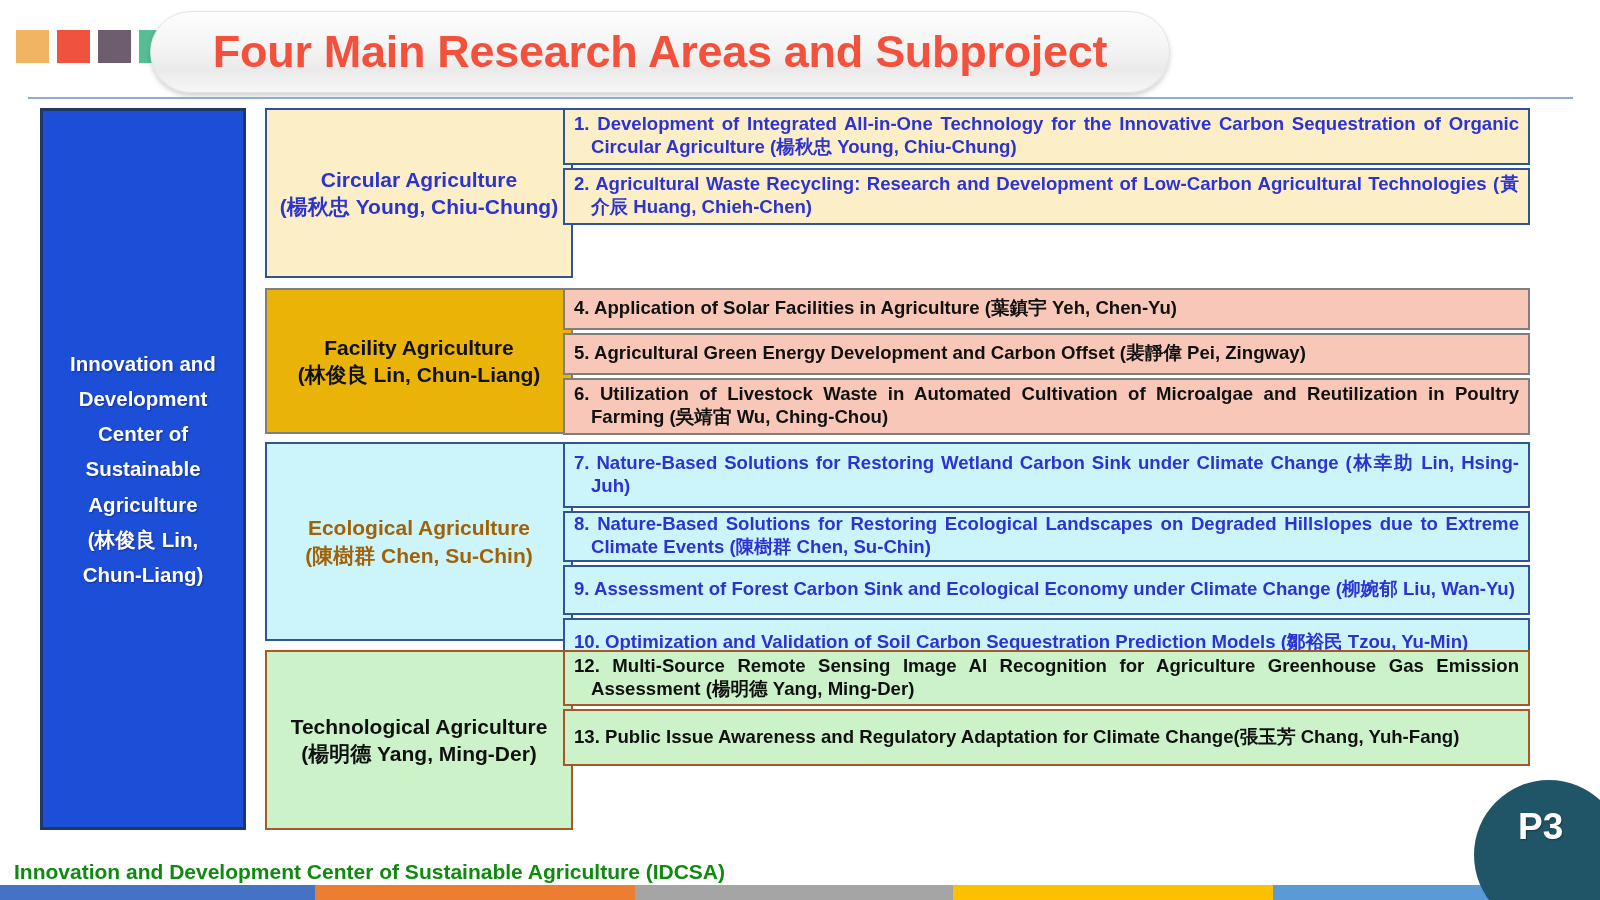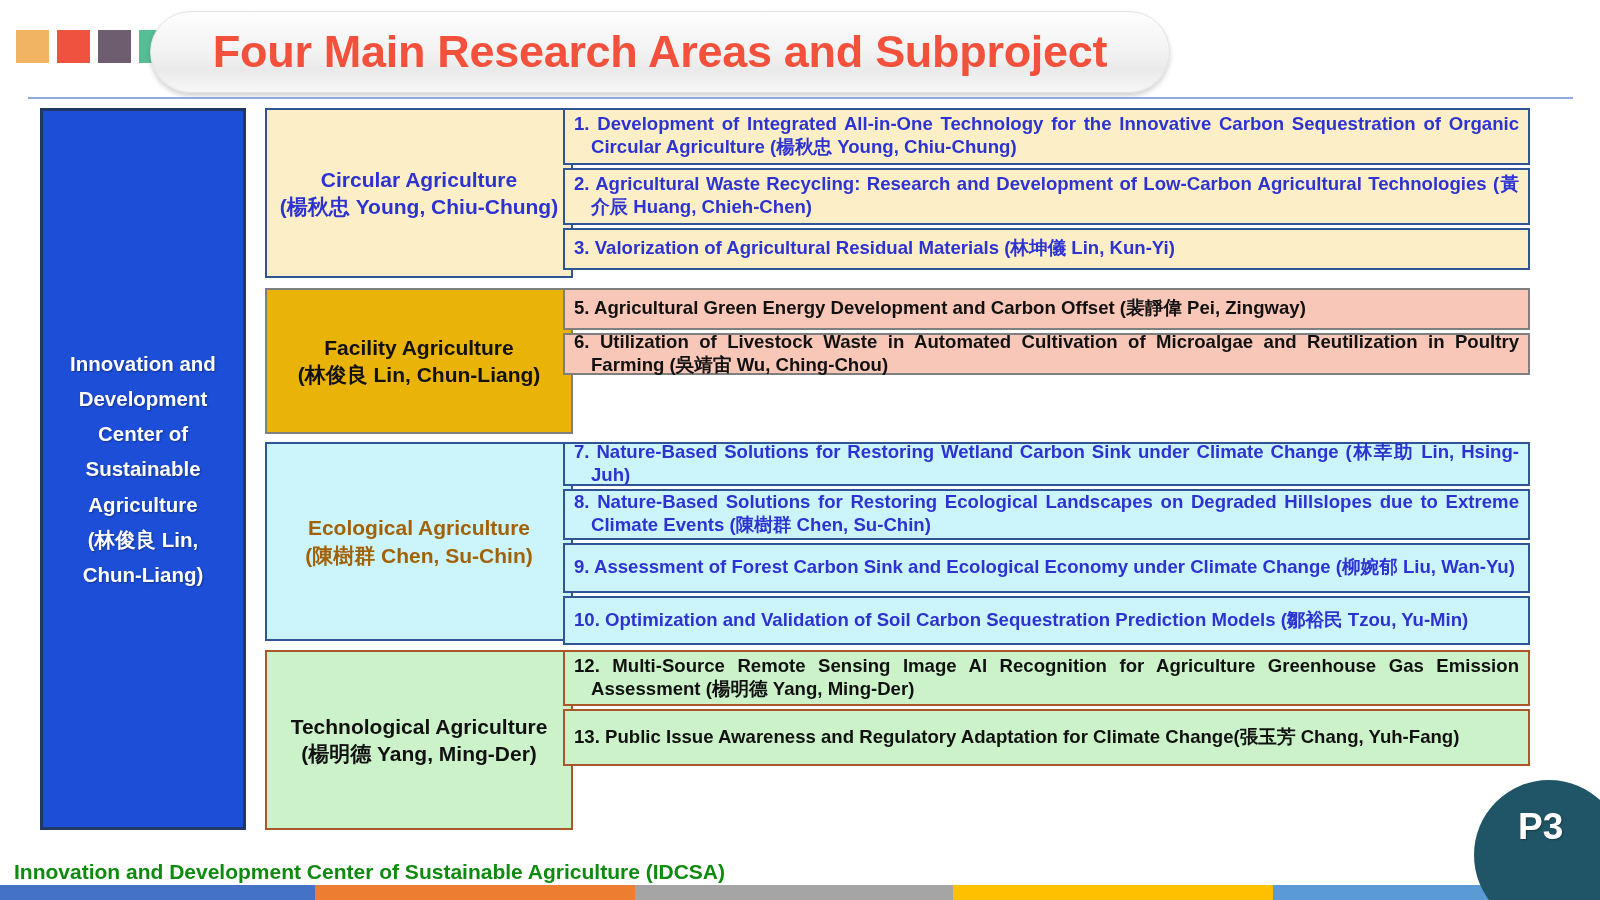--- a/index.html
+++ b/index.html
@@ -124,21 +124,21 @@
   .grp4 .area-box  { height: 180px; }
 
   .grp1 .item-row:nth-child(1) { height: 57px; }
   .grp1 .item-row:nth-child(2) { height: 57px; }
   .grp1 .item-row:nth-child(3) { height: 42px; }
 
   .grp2 .item-row:nth-child(1) { height: 42px; }
   .grp2 .item-row:nth-child(2) { height: 42px; }
   .grp2 .item-row:nth-child(3) { height: 57px; }
 
-  .grp3 .item-row:nth-child(1) { height: 44px; }
+  .grp3 .item-row:nth-child(1) { height: 66px; }
   .grp3 .item-row:nth-child(2) { height: 51px; }
   .grp3 .item-row:nth-child(3) { height: 50px; }
   .grp3 .item-row:nth-child(4) { height: 49px; }
 
   .grp4 .item-row:nth-child(1) { height: 56px; }
   .grp4 .item-row:nth-child(2) { height: 57px; }
   .grp4 .item-row:nth-child(3) { height: 57px; }
 
   
   .footer-text {
@@ -202,32 +202,32 @@
 (楊秋忠 Young, Chiu-Chung)</div>
       </div>
     </div>
     <div class="items-col grp1 g-yellow">
       <div class="item-row" style="background: rgb(252, 239, 199); border-color: rgb(46, 84, 150);">
         <div class="item-text" style="color: rgb(45, 51, 209);">1. Development of Integrated All-in-One Technology for the Innovative Carbon Sequestration of Organic Circular Agriculture (楊秋忠 Young, Chiu-Chung)</div>
       </div>
       <div class="item-row" style="background: rgb(252, 239, 199); border-color: rgb(46, 84, 150);">
         <div class="item-text" style="color: rgb(45, 51, 209);">2. Agricultural Waste Recycling: Research and Development of Low-Carbon Agricultural Technologies (黃介辰 Huang, Chieh-Chen)</div>
       </div>
-      <div class="item-row" style="background: rgb(252, 239, 199); border-color: rgb(46, 84, 150);">
-        <div class="item-text" style="color: rgb(45, 51, 209);">3. Valorization of Agricultural Residual Materials (林坤儀 Lin, Kun-Yi)</div>
-      </div>
     </div>
 
     <div class="area-col grp2 g-pink">
       <div class="area-box" style="background: #eab308; border-color: rgb(127, 127, 127);">
         <div class="area-text" style="color: rgb(17, 17, 17);">Facility Agriculture
 (林俊良 Lin, Chun-Liang)</div>
       </div>
     </div>
     <div class="items-col grp2 g-pink">
+      <div class="item-row" style="background: rgb(248, 199, 184); border-color: rgb(127, 127, 127);">
+        <div class="item-text" style="color: rgb(17, 17, 17);">4. Application of Solar Facilities in Agriculture (葉鎮宇 Yeh, Chen-Yu)</div>
+      </div>
       <div class="item-row" style="background: rgb(248, 199, 184); border-color: rgb(127, 127, 127);">
         <div class="item-text" style="color: rgb(17, 17, 17);">5. Agricultural Green Energy Development and Carbon Offset (裴靜偉 Pei, Zingway)</div>
       </div>
       <div class="item-row" style="background: rgb(248, 199, 184); border-color: rgb(127, 127, 127);">
         <div class="item-text" style="color: rgb(17, 17, 17);">6. Utilization of Livestock Waste in Automated Cultivation of Microalgae and Reutilization in Poultry Farming (吳靖宙 Wu, Ching-Chou)</div>
       </div>
     </div>
 
     <div class="area-col grp3 g-cyan">
       <div class="area-box" style="background: rgb(204, 245, 251); border-color: rgb(47, 85, 151);">

